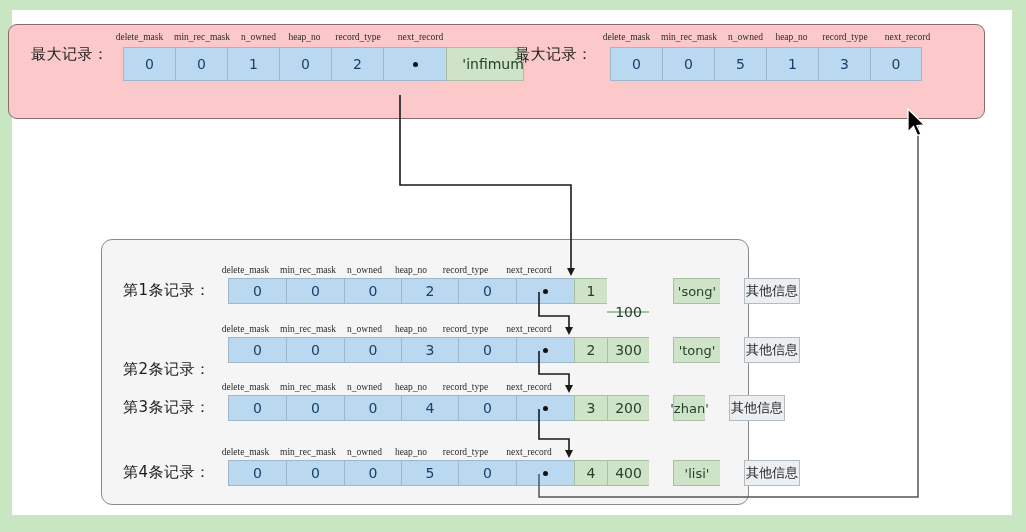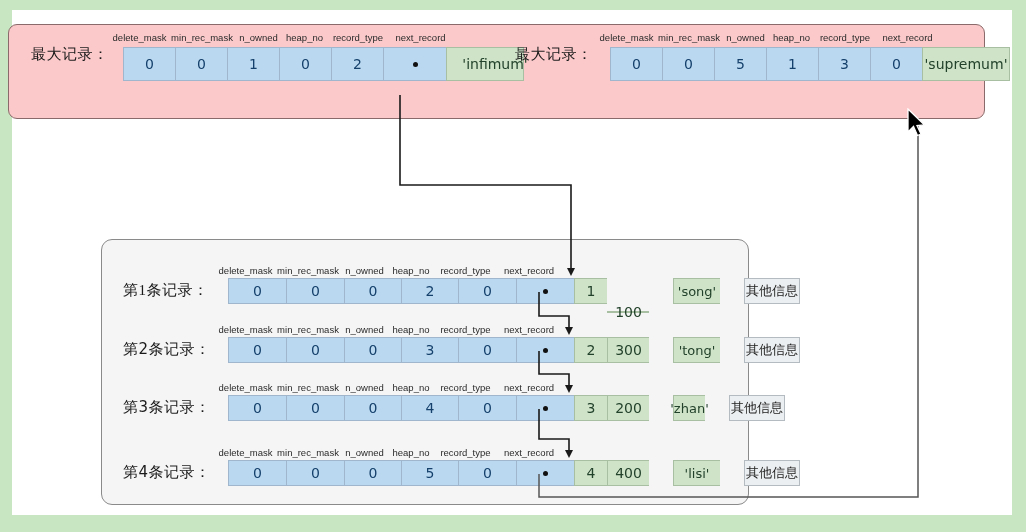--- a/index.html
+++ b/index.html
@@ -51,21 +51,21 @@
     white-space: nowrap;
     letter-spacing: 0.5px;
     font-family: "DejaVu Sans", "Liberation Sans", sans-serif;
   }
   .hdrrow {
     position: absolute;
     display: flex;
     font-size: 9.5px;
     color: #2a2a2a;
     white-space: nowrap;
-    font-family: Liberation Sans, sans-serif;
+    font-family: Liberation Serif, serif;
   }
   .hdrcell {
     text-align: center;
     box-sizing: border-box;
   }
   .cells {
     position: absolute;
     display: flex;
     box-sizing: border-box;
   }
@@ -160,29 +160,28 @@
         <span class="hdrcell" style="width:63px;">next_record</span>
       </div>
 
       <div class="cells" style="left:601px; top:22px; height:34px;">
         <div class="cell" style="width:52px;">0</div>
         <div class="cell" style="width:52px;">0</div>
         <div class="cell" style="width:52px;">5</div>
         <div class="cell" style="width:52px;">1</div>
         <div class="cell" style="width:52px;">3</div>
         <div class="cell" style="width:52px;">0</div>
-        <div class="cell green" style="width:88px;">'supremum'</div>
       </div>
     </div>
   </div>
 
   <div id="bottom-box"></div>
 
   <div class="recgroup" style="left:0; top:0;">
-    <div class="rowlabel" style="position:absolute; left:123px; top:281px;font-family:Liberation Serif, serif;">第1条记录：</div>
+    <div class="rowlabel" style="position:absolute; left:123px; top:281px;">第1条记录：</div>
     <div class="hdrrow" style="left:216px; top:265px;">
       <span class="hdrcell" style="width:59px;">delete_mask</span>
       <span class="hdrcell" style="width:66px;">min_rec_mask</span>
       <span class="hdrcell" style="width:47px;">n_owned</span>
       <span class="hdrcell" style="width:46px;">heap_no</span>
       <span class="hdrcell" style="width:63px;">record_type</span>
       <span class="hdrcell" style="width:64px;">next_record</span>
     </div>
     <div class="cells" style="left:228px; top:278px; height:26px;">
       <div class="cell" style="width:58px;">0</div>
@@ -194,21 +193,21 @@
           <span class="dot"></span>
         </div>
       <div class="cell green" style="width:33px;">1</div>
       <div class="cell green" style="width:42px;margin-top:33px;">100</div>
       <div class="cell green tight" style="width:47px;">'song'</div>
       <div class="cell gray tight" style="width:56px;">其他信息</div>
     </div>
   </div>
 
   <div class="recgroup" style="left:0; top:0;">
-    <div class="rowlabel" style="position:absolute; left:123px; top:340px;">第2条记录：</div>
+    <div class="rowlabel" style="position:absolute; left:123px; top:360px;">第2条记录：</div>
     <div class="hdrrow" style="left:216px; top:324px;">
       <span class="hdrcell" style="width:59px;">delete_mask</span>
       <span class="hdrcell" style="width:66px;">min_rec_mask</span>
       <span class="hdrcell" style="width:47px;">n_owned</span>
       <span class="hdrcell" style="width:46px;">heap_no</span>
       <span class="hdrcell" style="width:63px;">record_type</span>
       <span class="hdrcell" style="width:64px;">next_record</span>
     </div>
     <div class="cells" style="left:228px; top:337px; height:26px;">
       <div class="cell" style="width:58px;">0</div>

